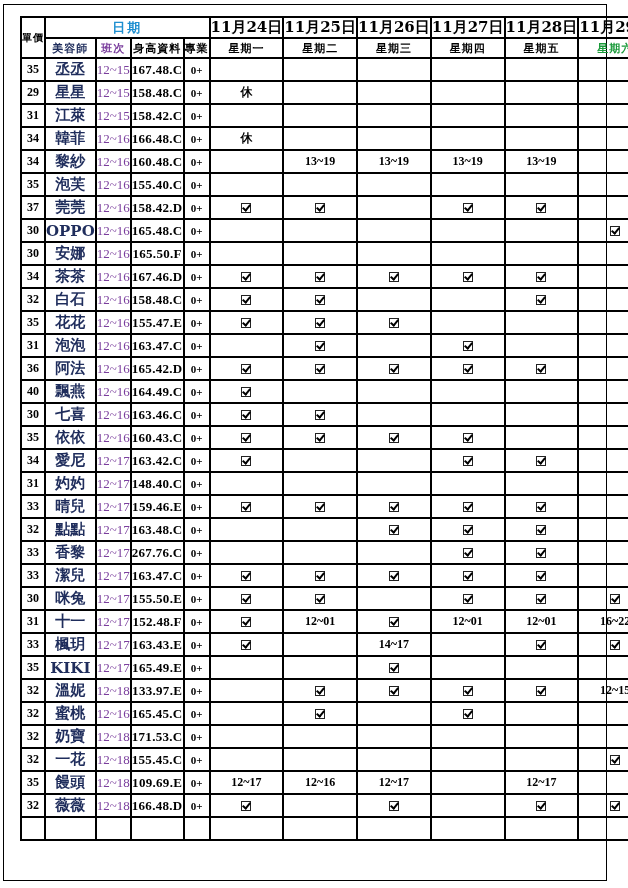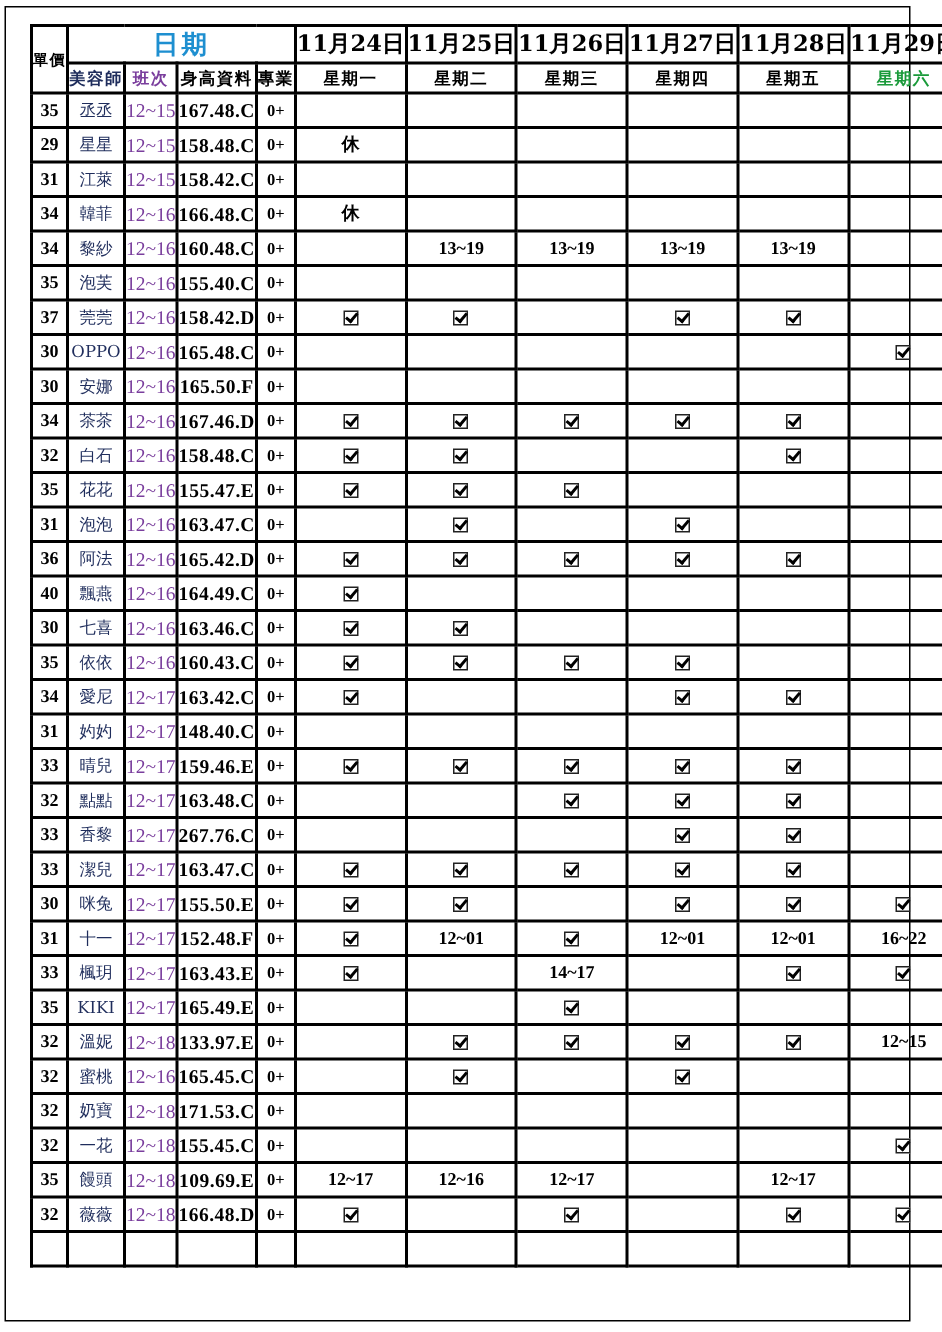--- a/index.html
+++ b/index.html
@@ -10,21 +10,21 @@
   table.sched { position:absolute; left:20px; top:16px; border-collapse:collapse;
                 table-layout:fixed; }
   table.sched td, table.sched th { border:2px solid #000; padding:0; text-align:center;
                 vertical-align:middle; overflow:hidden; white-space:nowrap; }
   col.c-price { width:36px; } col.c-name { width:50px; } col.c-shift { width:44px; }
   col.c-body { width:68px; } col.c-pro { width:36px; } col.c-day { width:50px; }
   tr.h1 td { height:16px; font-size:15px; font-weight:bold; }
   tr.h2 td { height:18px; font-size:11px; font-weight:bold; letter-spacing:1px; }
   tr.row td { height:21px; }
   .price { font-weight:bold; font-size:12px; font-family:"Liberation Serif", serif; }
-  .name { color:#1f2d5c; font-size:11px; font-weight:normal; }
+  .name { color:#1f2d5c; font-size:15px; font-weight:bold; }
   .shift { color:#7a3e9d; font-size:13px; font-family:"Liberation Serif", serif; }
   .body { font-weight:bold; font-size:13px; font-family:"Liberation Serif", serif; letter-spacing:0.3px; }
   .pro { font-weight:bold; font-size:11px; font-family:"Liberation Serif", serif; }
   .cell-text { font-weight:bold; font-size:12px; font-family:"Liberation Serif", serif; }
   .check { display:inline-block; width:10px; height:10px; border:1.5px solid #222;
            box-sizing:border-box; position:relative; vertical-align:middle; background:#fff; }
   .check::after { content:""; position:absolute; left:2px; top:-1px; width:3px; height:6px;
                   border-right:2px solid #000; border-bottom:2px solid #000; transform:rotate(40deg); }
   .hdr-blue { color:#1e8fd0; }
   .hdr-purple { color:#7a3e9d; }
@@ -48,21 +48,21 @@
       <col class="c-day">
       <col class="c-day">
       <col class="c-day">
       <col class="c-day">
       <col class="c-day">
       <col class="c-day">
   </colgroup>
   <thead>
     <tr class="h1">
       <td rowspan="2" style="font-size:10px;letter-spacing:1px;margin-left:35px;">單價</td>
-      <td colspan="4" class="hdr-blue" style="font-size:17px;letter-spacing:2px;">日期</td>
+      <td colspan="4" class="hdr-blue" style="font-size:13px;letter-spacing:2px;">日期</td>
       <td class="date-hdr">11月24日</td>
       <td class="date-hdr">11月25日</td>
       <td class="date-hdr">11月26日</td>
       <td class="date-hdr">11月27日</td>
       <td class="date-hdr">11月28日</td>
       <td class="date-hdr">11月29日</td>
       <td class="date-hdr">11月30日</td>
     </tr>
     <tr class="h2">
       <td style="color:#1f2d5c">美容師</td>

